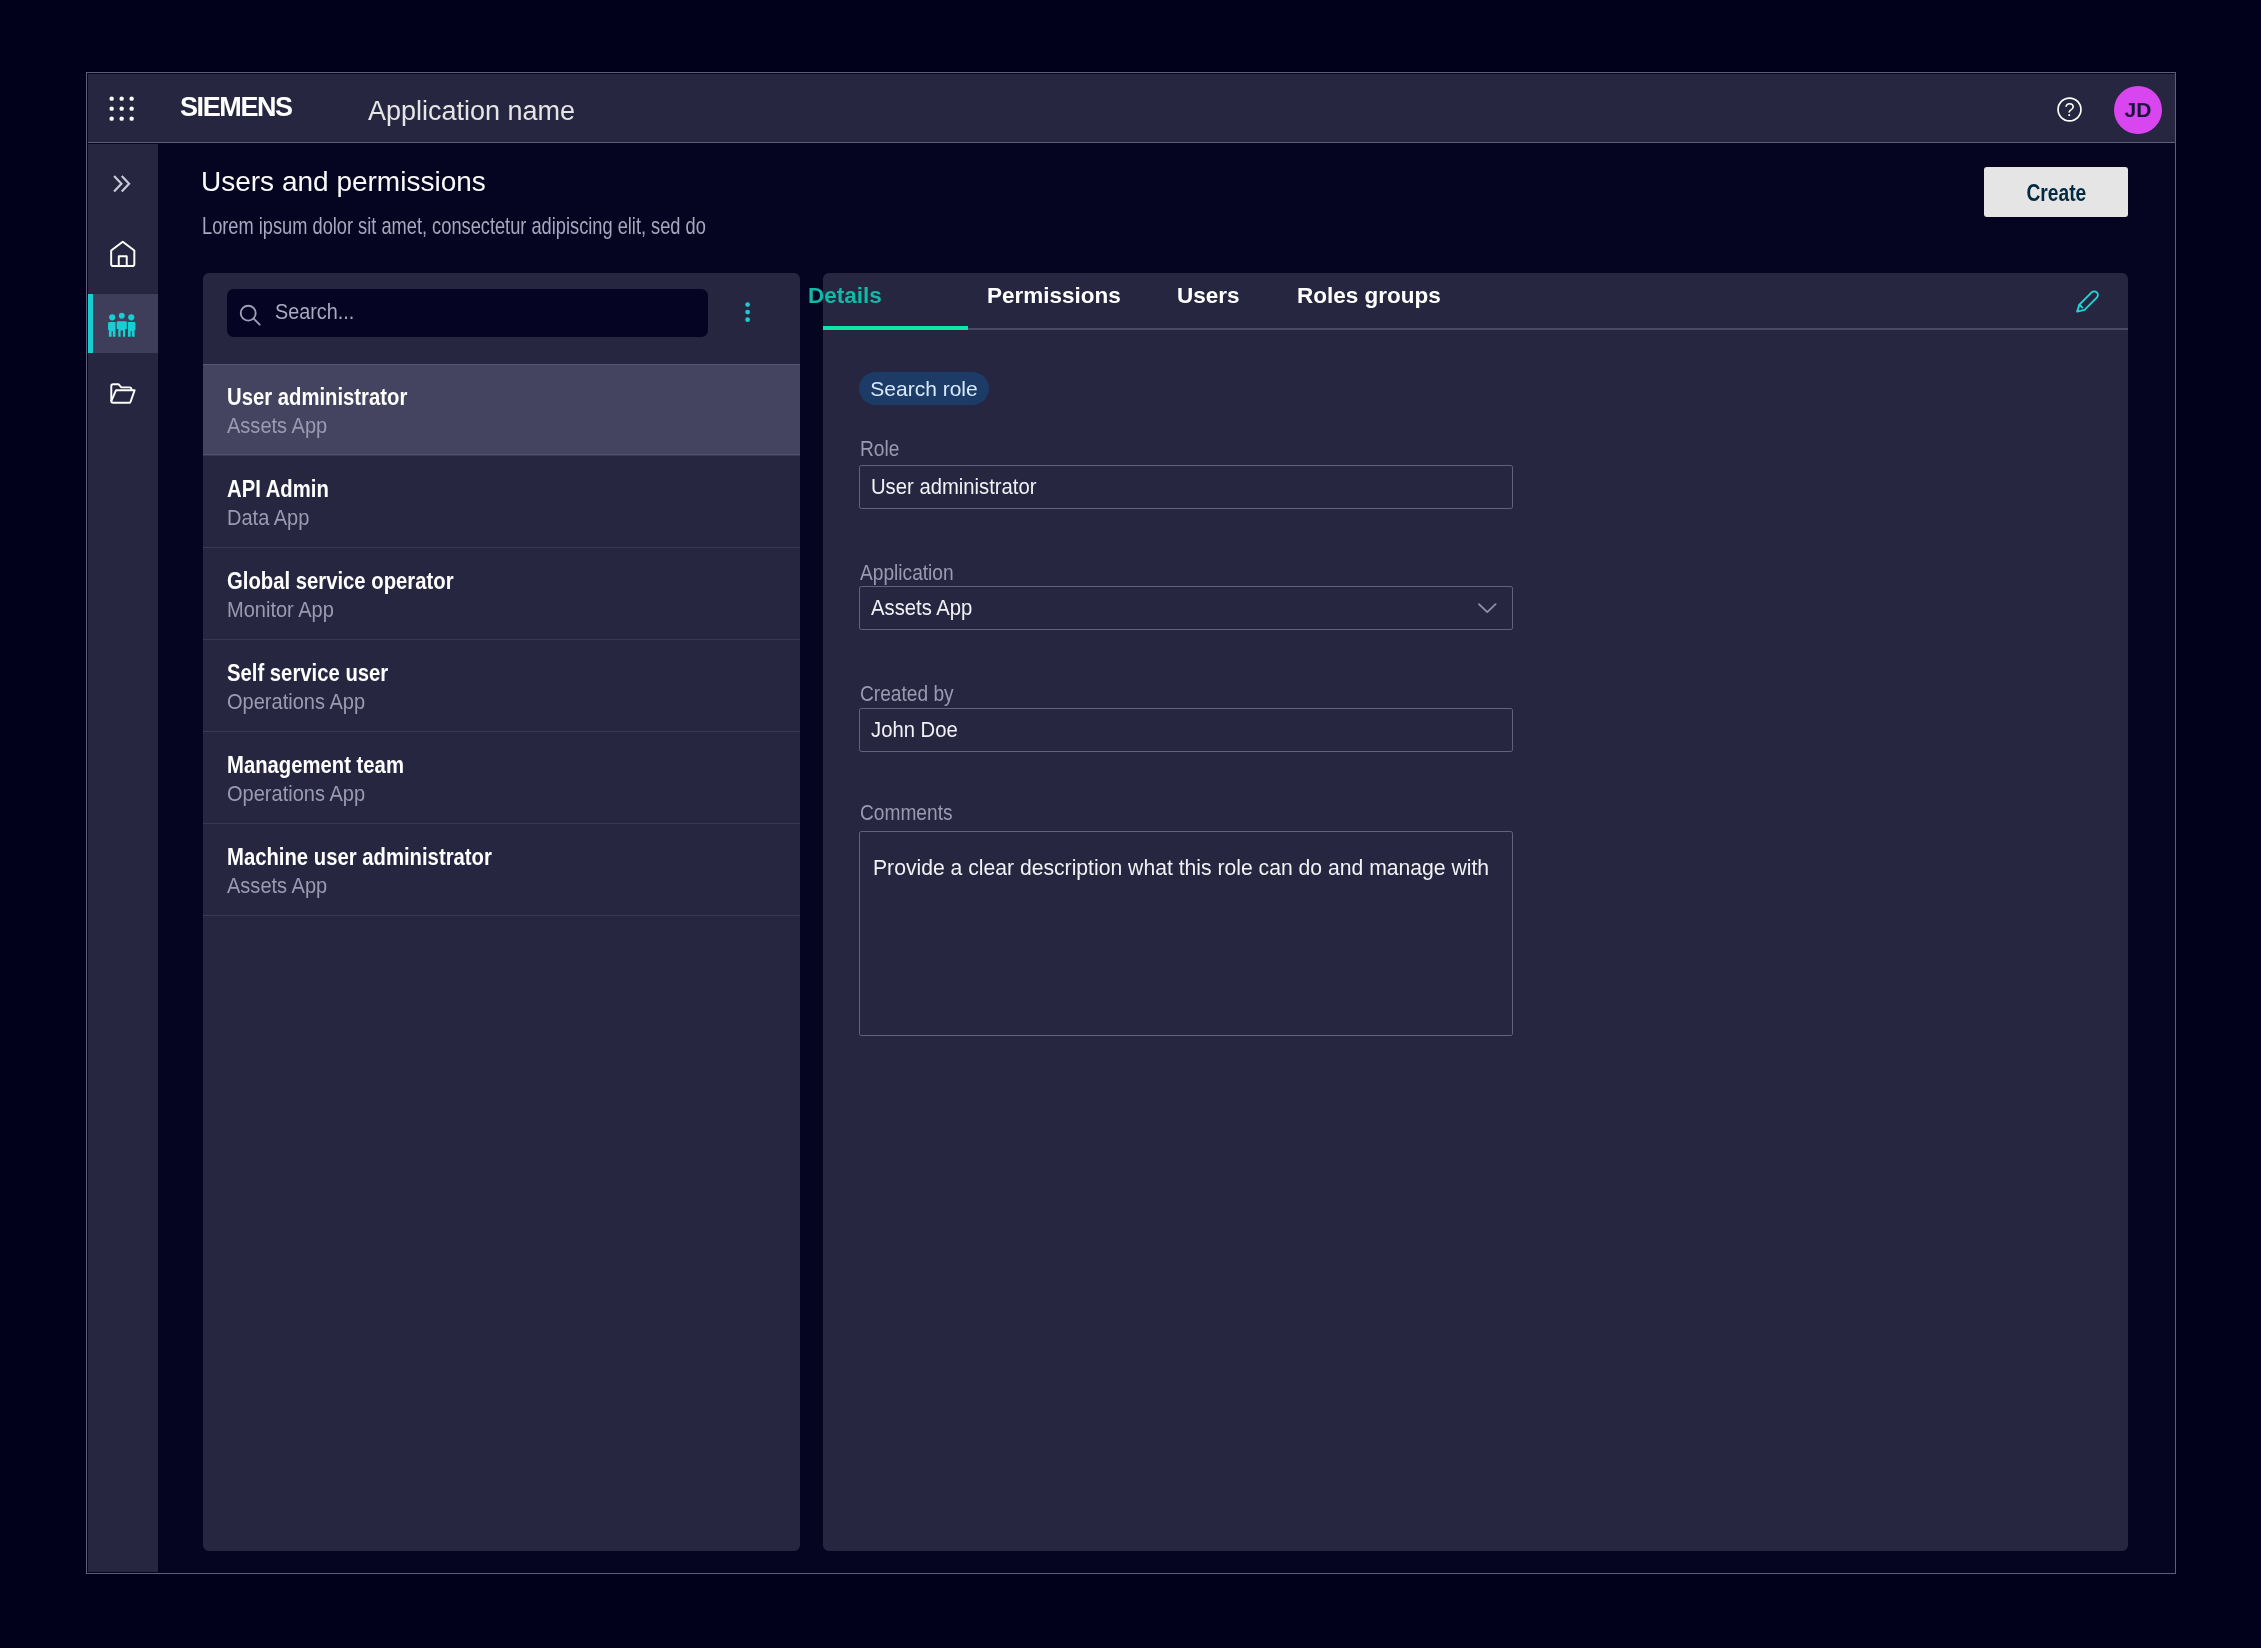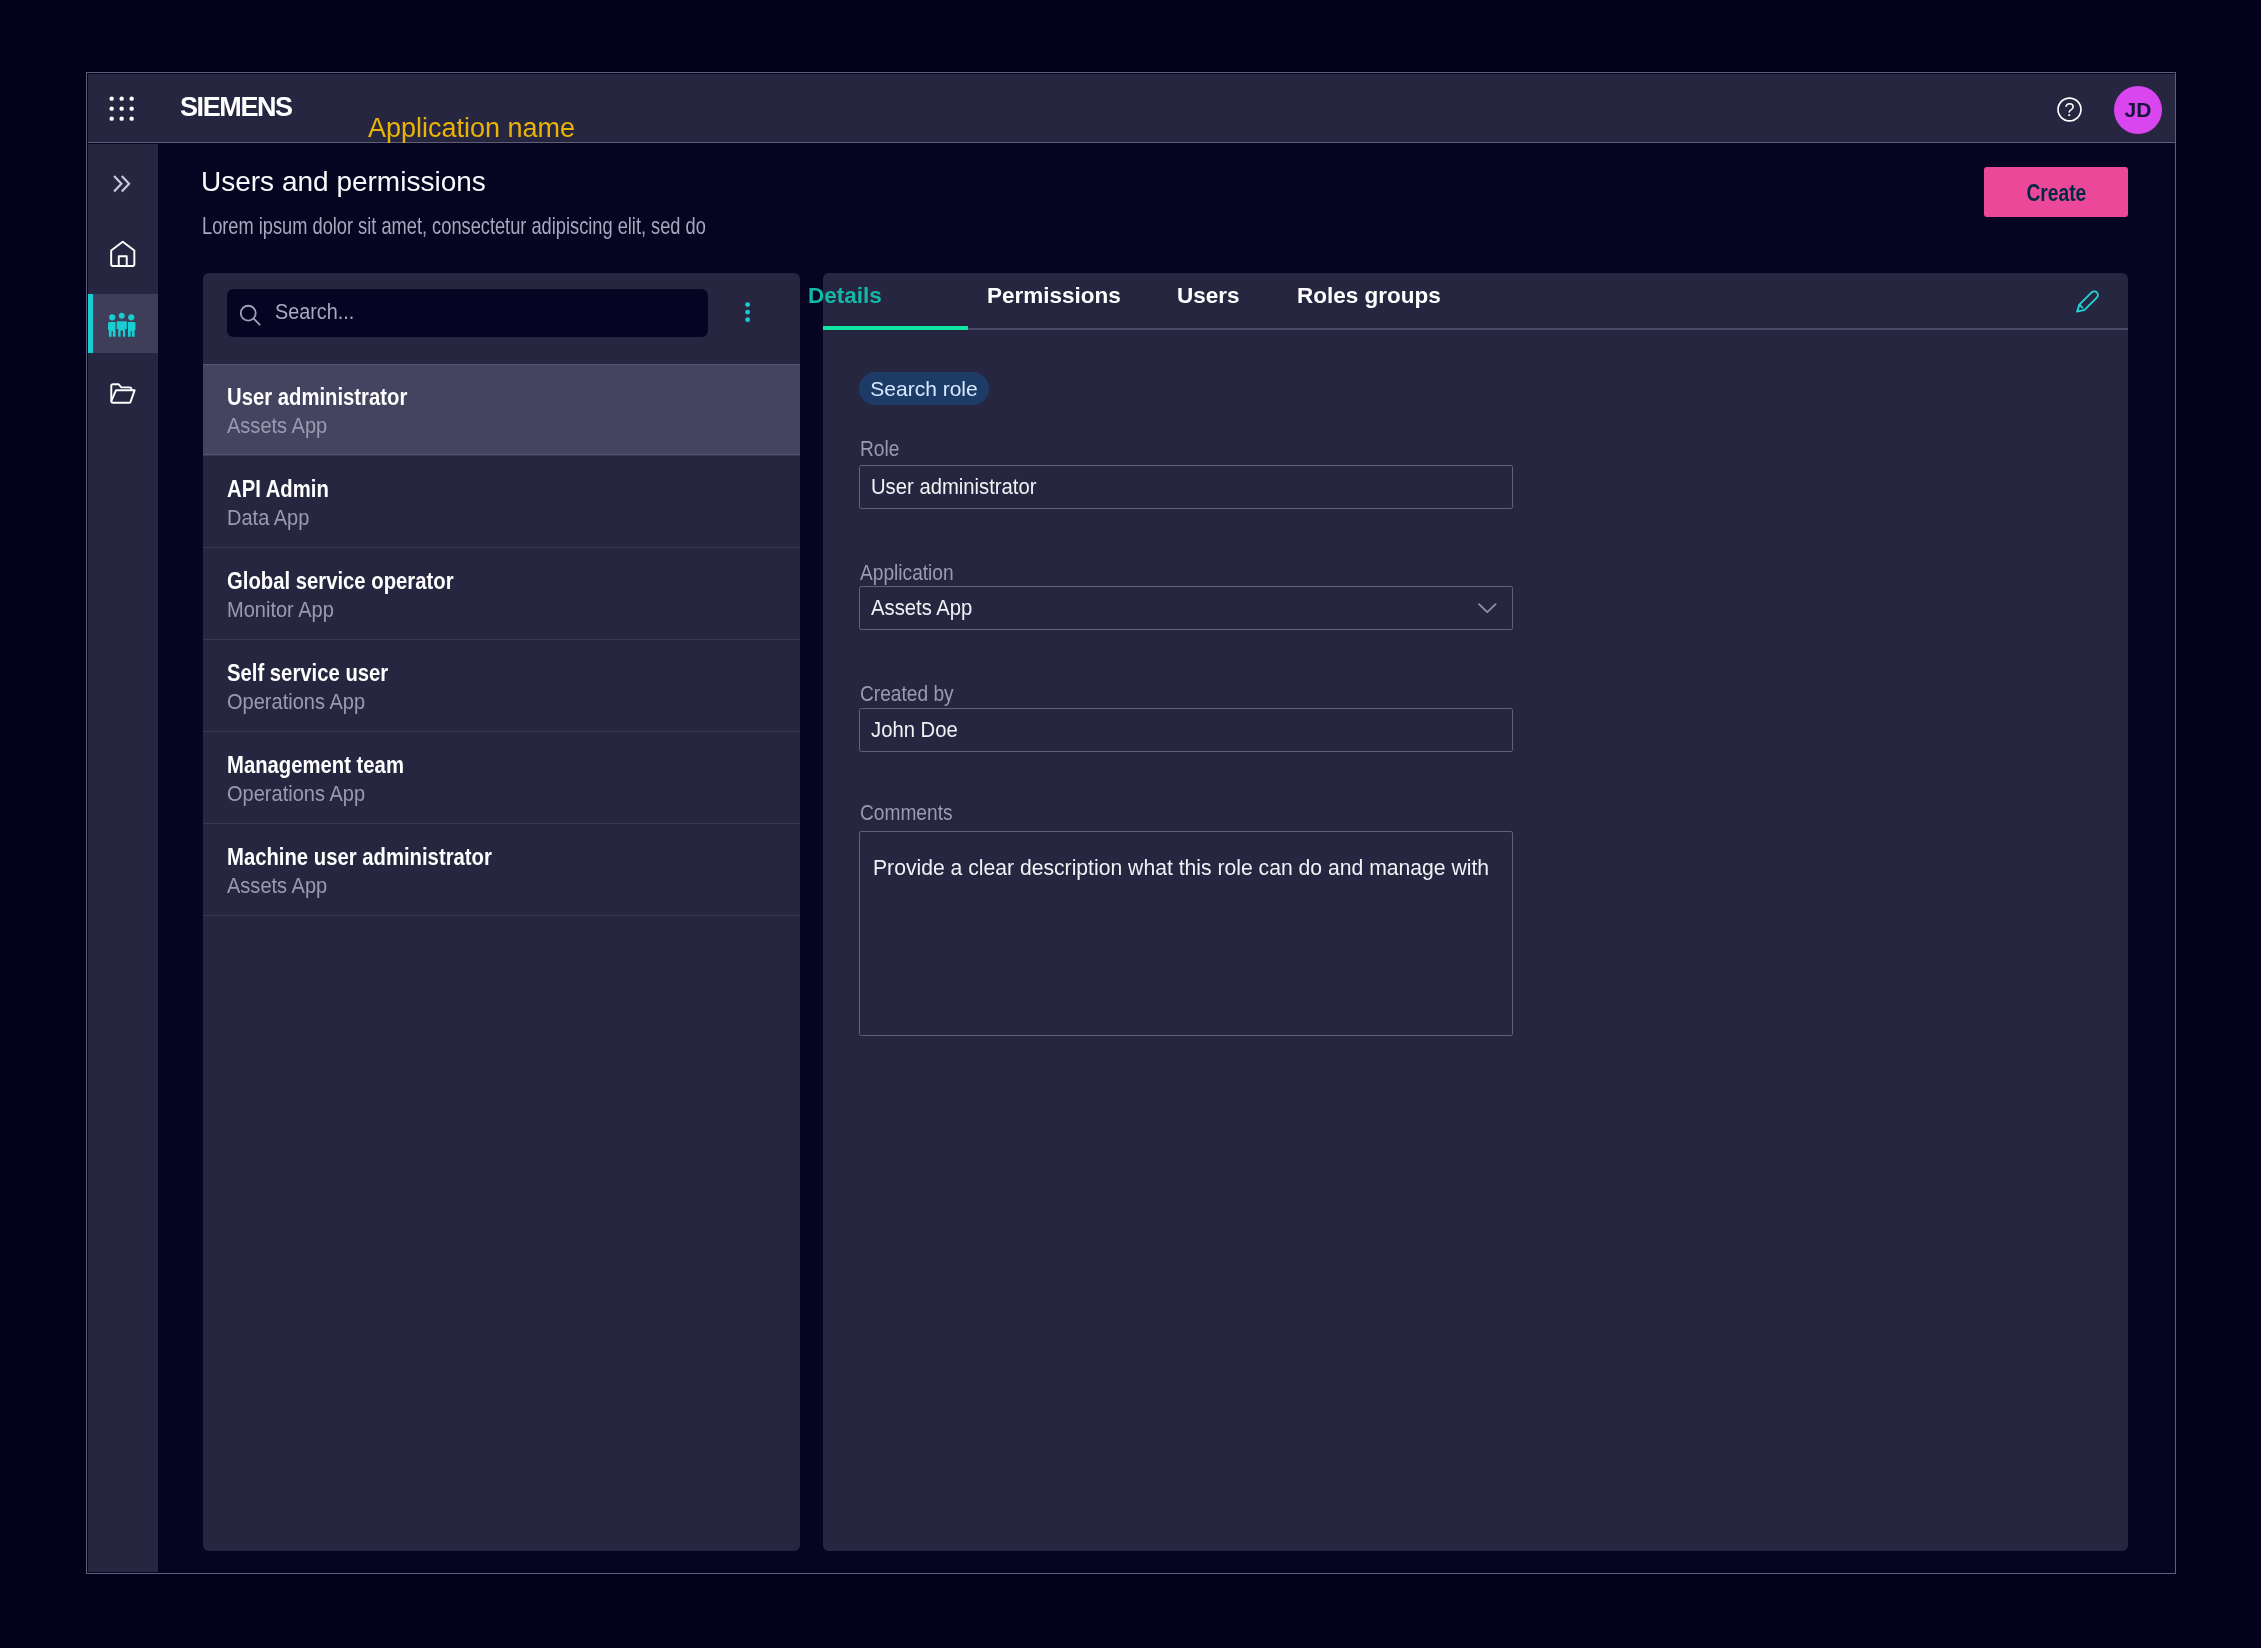--- a/index.html
+++ b/index.html
@@ -4,25 +4,25 @@
 <style>
   * { margin:0; padding:0; box-sizing:border-box; }
   html,body { width:2261px; height:1648px; background:#02011b; font-family:"Liberation Sans", sans-serif; overflow:hidden; position:relative; }
   .abs { position:absolute; }
   #frame { left:86px; top:72px; width:2090px; height:1502px; border:1.4px solid #5e5e78; background:#050421; }
   #topbar { left:88px; top:74px; width:2087px; height:69px; background:#262640; border-bottom:1.4px solid #5e5e78; }
   #sidebar { left:88px; top:144px; width:70px; height:1428px; background:#262640; }
   #sb-active { left:88px; top:294px; width:70px; height:59px; background:#3e3e5a; }
   #sb-bar { left:88px; top:294px; width:5px; height:59px; background:#18ced2; }
   #siemens { left:180px; top:94px; color:#ffffff; font-size:27px; font-weight:bold; line-height:1; letter-spacing:-1.4px; white-space:nowrap; }
-  #appname { left:368px; top:115px; color:#eab308; font-size:27px; line-height:1; white-space:nowrap; }
+  #appname { left:368px; top:98px; color:#e5e5e5; font-size:27px; line-height:1; white-space:nowrap; }
   #avatar { left:2114px; top:86px; width:48px; height:48px; border-radius:50%; background:#d946ef; color:#15153d; font-weight:bold; font-size:21px; display:flex; align-items:center; justify-content:center; }
   #h1 { left:201px; top:168px; color:#fafafc; font-size:28px; line-height:1; white-space:nowrap; }
   #subtitle { left:202px; top:214px; color:#a7a7bd; font-size:24px; line-height:1; white-space:nowrap; transform:scaleX(.76); transform-origin:left top; }
-  #create { left:1984px; top:167px; width:144px; height:50px; border-radius:2.9px; background:#ec4899; color:#002a42; font-size:24px; font-weight:bold; display:flex; align-items:center; justify-content:center; padding-top:2.9px; }
+  #create { left:1984px; top:167px; width:144px; height:50px; border-radius:2.9px; background:#e5e5e5; color:#002a42; font-size:24px; font-weight:bold; display:flex; align-items:center; justify-content:center; padding-top:2.9px; }
   #create span { transform:scaleX(.8); }
   #lpanel { left:203px; top:273px; width:597px; height:1278px; background:#262640; border-radius:5.8px; }
   #rpanel { left:823px; top:273px; width:1305px; height:1278px; background:#262640; border-radius:5.8px; }
   #search { left:227px; top:289px; width:481px; height:48px; border-radius:6.5px; background:#060423; }
   #searchtxt { left:275px; top:289px; height:46px; line-height:46px; color:#a9a9c0; font-size:22.5px; transform:scaleX(.88); transform-origin:left center; }
   .item { left:203px; width:597px; height:92px; border-bottom:0.7px solid #393952; }
   .item.sel { background:#454460; box-shadow: inset 0 0.7px 0 #5d5d7c, inset 0 -0.7px 0 #55557a; }
   .ititle { position:absolute; left:24px; top:21px; font-size:24px; font-weight:bold; color:#ffffff; line-height:1; white-space:nowrap; transform:scaleX(.845); transform-origin:left top; }
   .isub { position:absolute; left:24px; top:51px; font-size:22.5px; color:#9a9ab2; line-height:1; white-space:nowrap; transform:scaleX(.89); transform-origin:left top; }
   .tab { top:283px; font-size:22.5px; font-weight:bold; color:#ffffff; line-height:26px; white-space:nowrap; }

